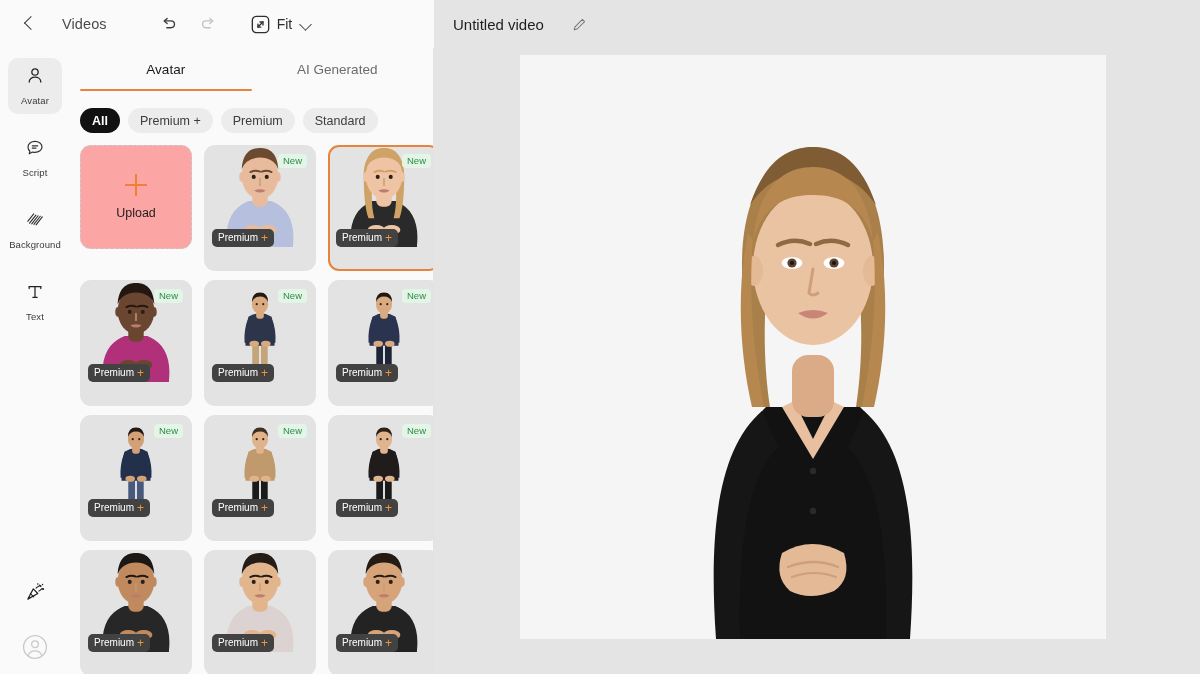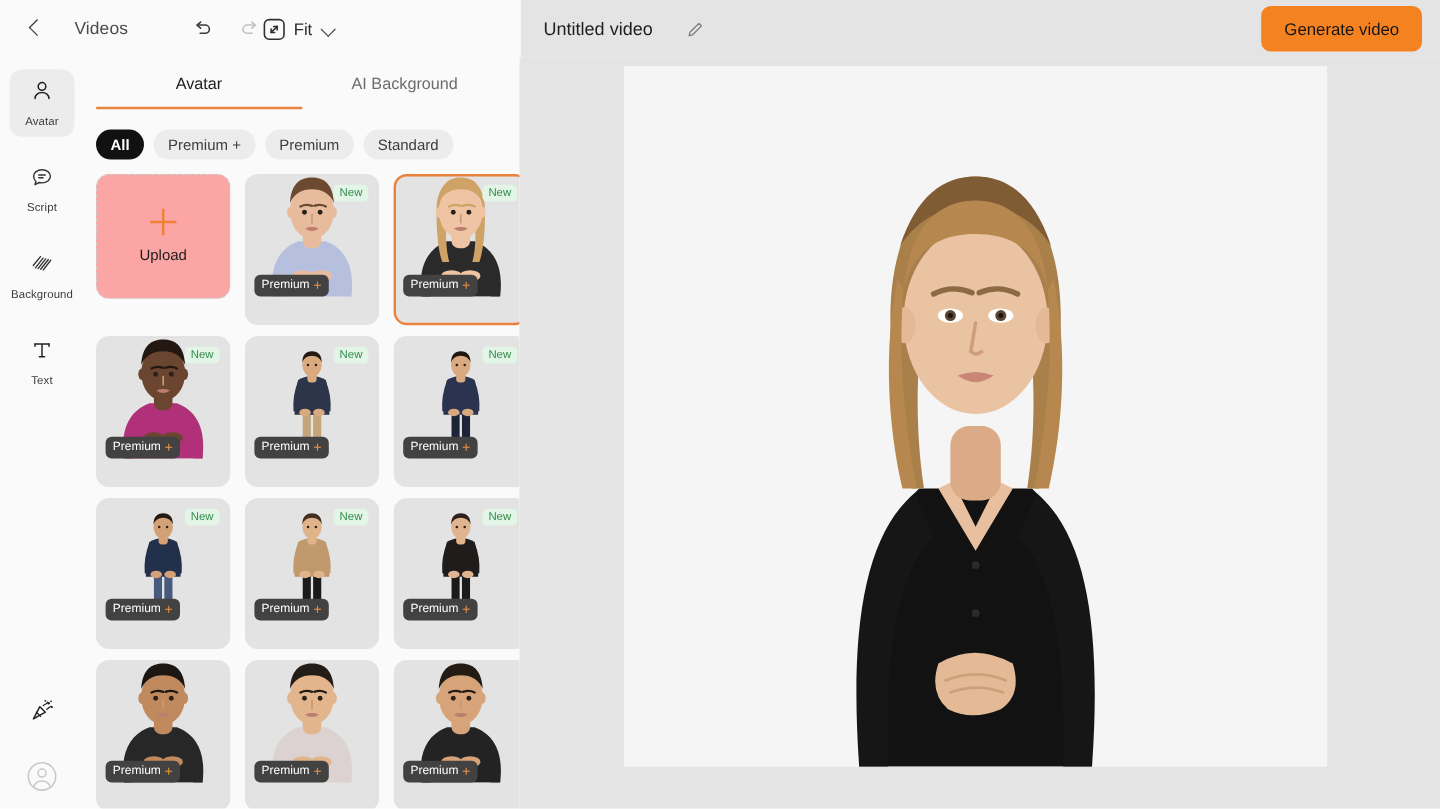--- a/index.html
+++ b/index.html
@@ -25,21 +25,21 @@
   .chev-left::before {
     content:""; position:absolute; left:4px; top:1px; width:9px; height:9px;
     border-left: 1.6px solid #3a3a3a; border-bottom: 1.6px solid #3a3a3a;
     transform: rotate(45deg);
   }
   .videos-label { font-size: 14.5px; color:#4a4a4a; letter-spacing:0.1px;margin-left:12px; }
 
   .undo-redo { display:flex; align-items:center; gap: 20px; margin-left: 46px; }
   .ur-btn { width: 20px; height: 20px; display:flex; align-items:center; justify-content:center; cursor:pointer; }
   .fit-group {
-    display:flex; align-items:center; gap:7px; cursor:pointer;
+    display:flex; align-items:center; gap:7px; margin-left: 32px; cursor:pointer;
   }
   .fit-icon { width:19px; height:19px; }
   .fit-label { font-size:14px; color:#2b2b2b; }
   .chev-down { width:13px; height:13px; position:relative; }
   .chev-down::before{
     content:""; position:absolute; left:2px; top:2px; width:8px; height:8px;
     border-right:1.5px solid #4b4b4b; border-bottom:1.5px solid #4b4b4b;
     transform: rotate(45deg);
   }
 
@@ -193,21 +193,20 @@
 
     <div class="topbar-right">
       <div class="doc-title-wrap">
         <span class="doc-title">Untitled video</span>
         <span class="pencil-icon">
           <svg width="15" height="15" viewBox="0 0 16 16" fill="none">
             <path d="M11.1 2.6 13.4 4.9 5.5 12.8 2.4 13.6 3.2 10.5z" stroke="#777777" stroke-width="1.1" stroke-linejoin="round" fill="none"></path>
           </svg>
         </span>
       </div>
-      <button class="generate-btn">Generate video</button>
     </div>
   </div>
 
   <div class="body-row">
 
     <div class="rail">
 
       <div class="rail-item active">
         <span>
           <svg width="20" height="20" viewBox="0 0 22 22" fill="none">
@@ -273,21 +272,21 @@
             <path d="M6.6 23.4c1.1-3.4 4-5.3 7.4-5.3s6.3 1.9 7.4 5.3" stroke="#c9c9c9" stroke-width="1.4" fill="none" stroke-linecap="round"></path>
           </svg>
         </span>
       </div>
     </div>
 
     <div class="panel">
 
       <div class="tabs">
         <div class="tab active">Avatar</div>
-        <div class="tab">AI Background</div>
+        <div class="tab">AI Generated</div>
       </div>
 
       <div class="filters">
         <button class="chip active">All</button>
         <button class="chip">Premium +</button>
         <button class="chip">Premium</button>
         <button class="chip">Standard</button>
       </div>
 
       <div class="grid-scroll">

